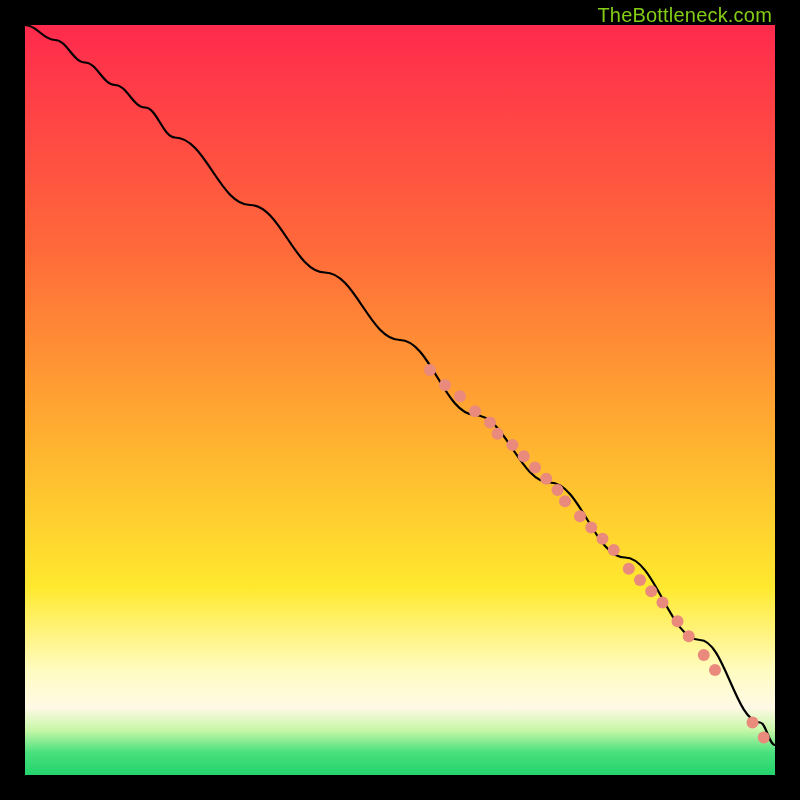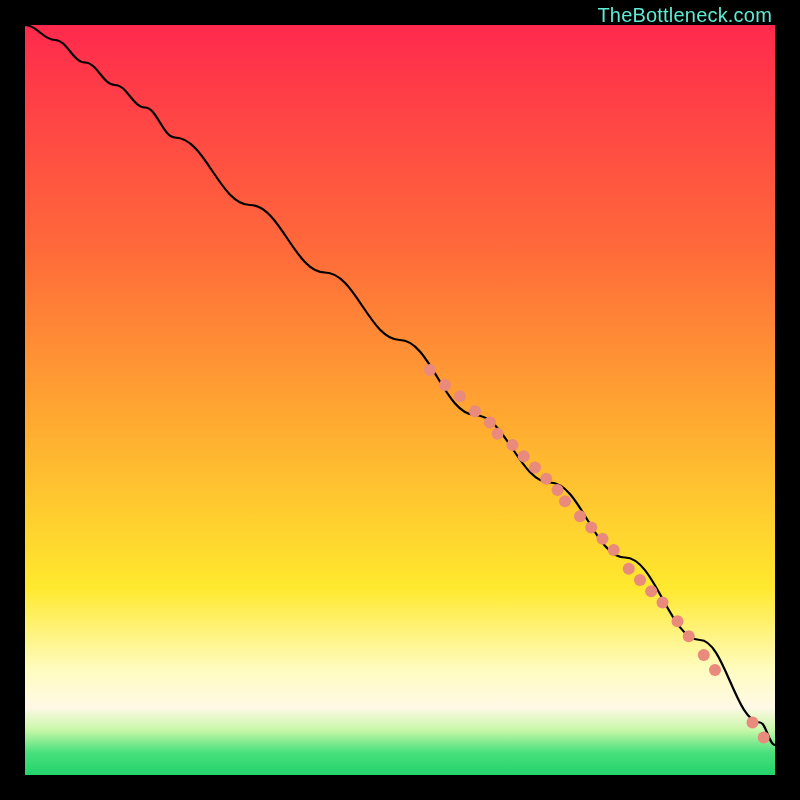--- a/index.html
+++ b/index.html
@@ -31,21 +31,21 @@
     left: 0;
     top: 0;
     width: 750px;
     height: 750px;
     pointer-events: none;
   }
   .watermark {
     position: absolute;
     top: 4px;
     right: 28px;
-    color: #5eead4;
+    color: #84cc16;
     font-size: 20px;
     font-weight: 500;
     letter-spacing: 0.2px;
   }
 </style>
 </head>
 <body>
 
 <div class="watermark">TheBottleneck.com</div>
 

